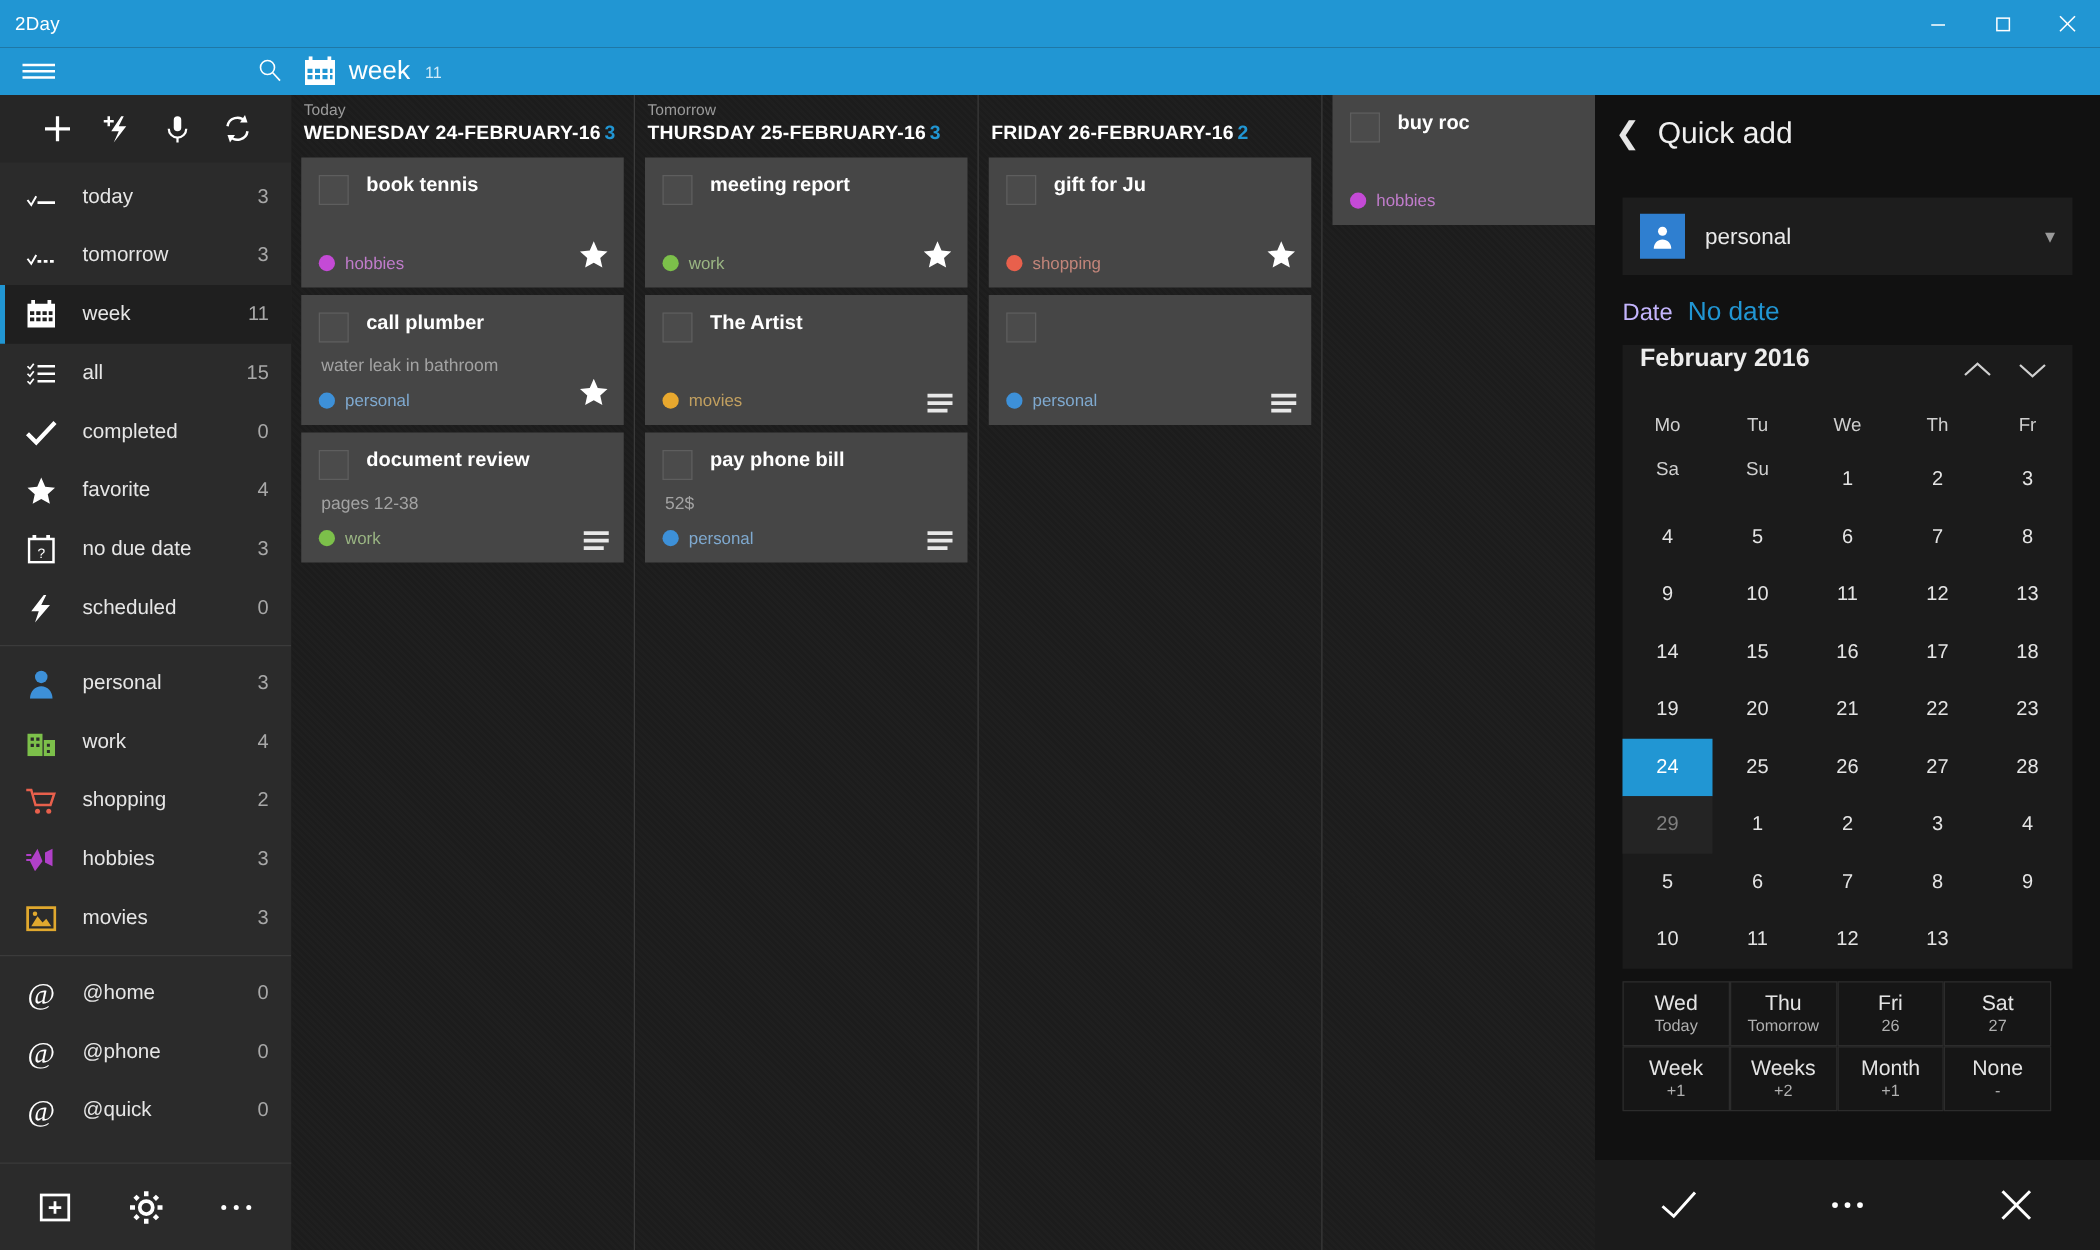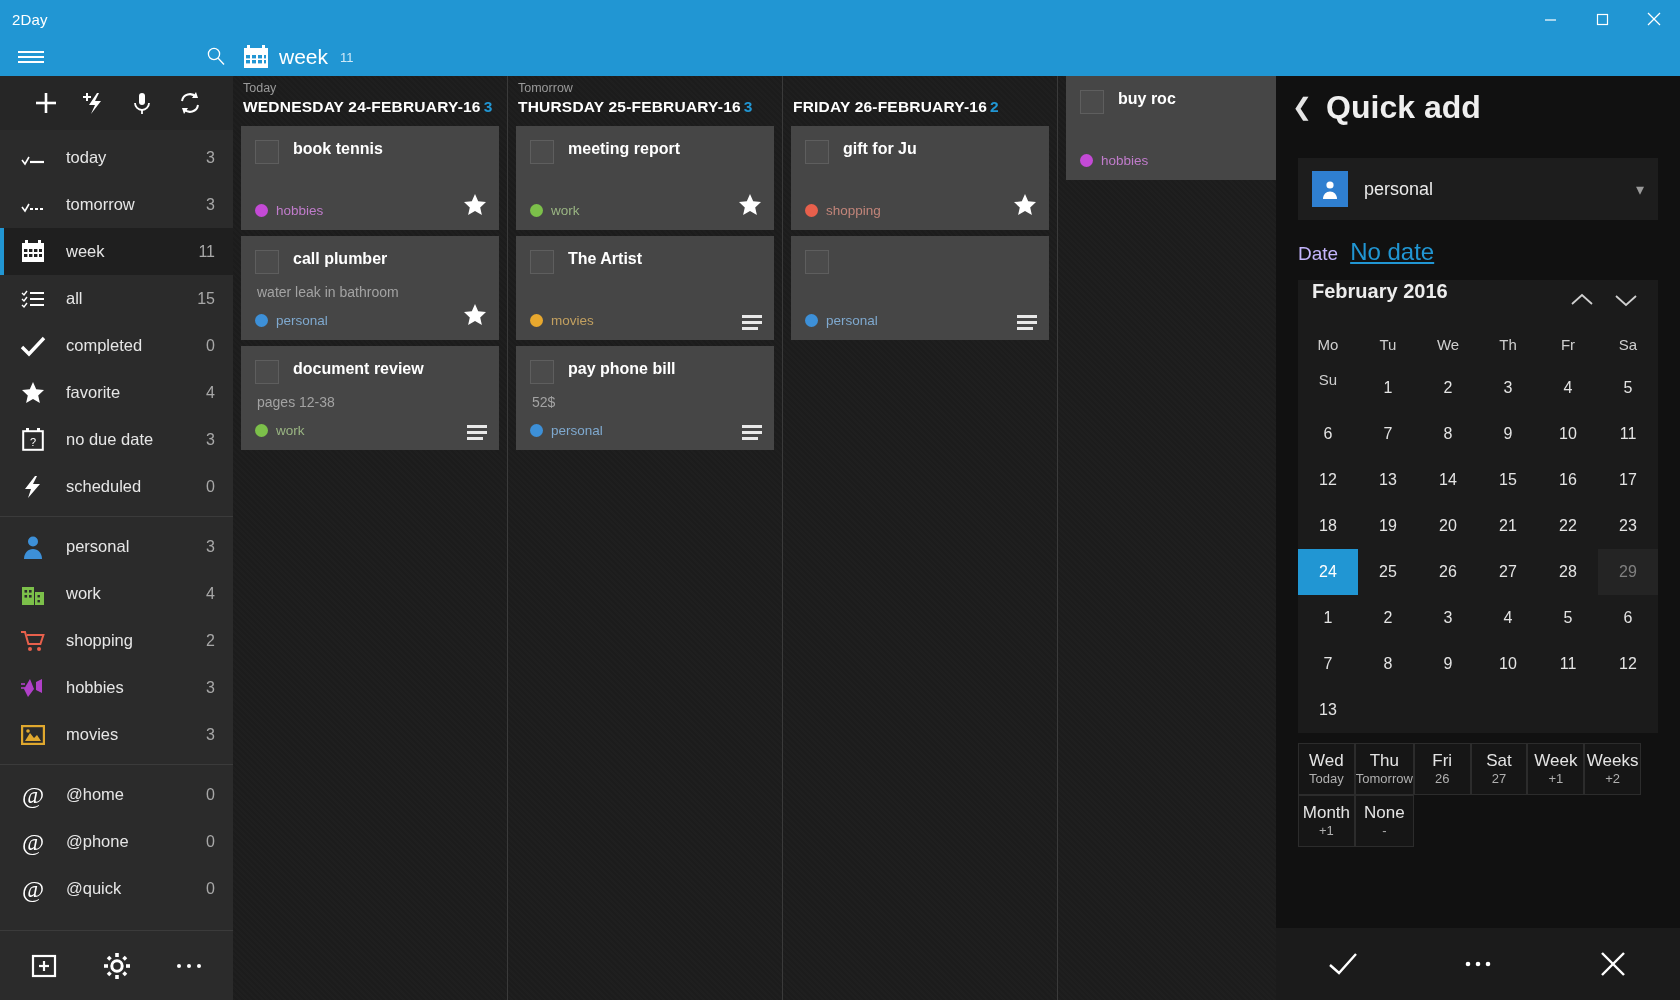--- a/index.html
+++ b/index.html
@@ -97,52 +97,52 @@
   .lines i:nth-child(2){ width: 20px; }
   .lines i:nth-child(3){ width: 16px; }
 
   
   .qa {
     width: 404px; flex: none; background: #111111; display: flex; flex-direction: column;
     position: relative;
   }
   .qa-head { height: 62px; flex: none; display: flex; align-items: center; padding-left: 16px; gap: 14px; }
   .qa-back { color: #e6e6e6; font-size: 24px; cursor: pointer; line-height: 1; }
-  .qa-title { color: #efefef; font-size: 32px; font-weight: 700; }
+  .qa-title { color: #efefef; font-size: 24px; font-weight: 400; }
   .qa-input-row { margin: 6px 22px 0 22px; display: flex; height: 58px; }
   .qa-input {
     flex: 1; background: #2b2b2b; border: 0; color: #ddd; font-size: 17px; padding: 0 16px;
     font-family: "Liberation Sans", sans-serif; outline: none;
   }
   .qa-input::placeholder { color: #9a9a9a; }
   .qa-mic { width: 58px; background: #1d1d1d; display: flex; align-items: center; justify-content: center; cursor: pointer; }
   .qa-cat {
     margin: 20px 22px 0 22px; height: 62px; background: #1d1d1d; display: flex; align-items: center;
     padding: 0 14px; cursor: pointer;
   }
   .qa-cat-ico { width: 36px; height: 36px; background: #2f7fd0; display: flex; align-items: center; justify-content: center; flex: none; }
   .qa-cat-label { color: #e9e9e9; font-size: 18px; margin-left: 16px; flex: 1; }
   .qa-chev { color: #9a9a9a; font-size: 16px; }
   .qa-date-row { margin: 18px 22px 0 22px; display: flex; align-items: baseline; gap: 12px; }
   .qa-date-lbl { color: #c4b5fd; font-size: 19px; }
-  .qa-date-val { color: #2196d3; font-size: 24px; cursor: pointer; text-decoration: underline; }
+  .qa-date-val { color: #2196d3; font-size: 21px; cursor: pointer; }
 
   .cal { margin: 14px 22px 0 22px; background: #1b1b1b; }
   .cal-head { height: 50px; display: flex; align-items: flex-start; padding: 0 10px 0 14px; font-weight: bold; }
   .cal-month { color: #ededed; font-size: 20px; flex: 1; }
   .cal-nav { width: 44px; height: 40px; display: flex; align-items: center; justify-content: center; cursor: pointer; color: #d0d0d0; }
-  .cal-grid { display: grid; grid-template-columns: repeat(6, 1fr); }
+  .cal-grid { display: grid; grid-template-columns: repeat(5, 1fr); }
   .cal-dow { text-align: center; color: #cfcfcf; font-size: 15px; padding: 6px 0 12px 0; }
   .cal-day {
     text-align: center; color: #e4e4e4; font-size: 16px; height: 46px; line-height: 46px; cursor: pointer;
   }
   .cal-day.other { color: #808080; background: #242424; }
   .cal-day.sel { background: #2196d3; color: #fff; }
 
-  .qa-quick { margin: 10px 39px 0 22px; display: grid; grid-template-columns: repeat(6, 1fr); }
+  .qa-quick { margin: 10px 39px 0 22px; display: grid; grid-template-columns: repeat(4, 1fr); }
   .qbtn {
     height: 52px; border: 1px solid #2c2c2c; display: flex; flex-direction: column;
     align-items: center; justify-content: center; cursor: pointer; background: #161616;
   }
   .qbtn .b1 { color: #e4e4e4; font-size: 17px; line-height: 20px; }
   .qbtn .b2 { color: #b0b0b0; font-size: 13px; line-height: 16px; }
 
   .qa-footer {
     position: absolute; left: 0; right: 0; bottom: 0; height: 72px; background: #1b1b1b;
     display: flex; align-items: center;

